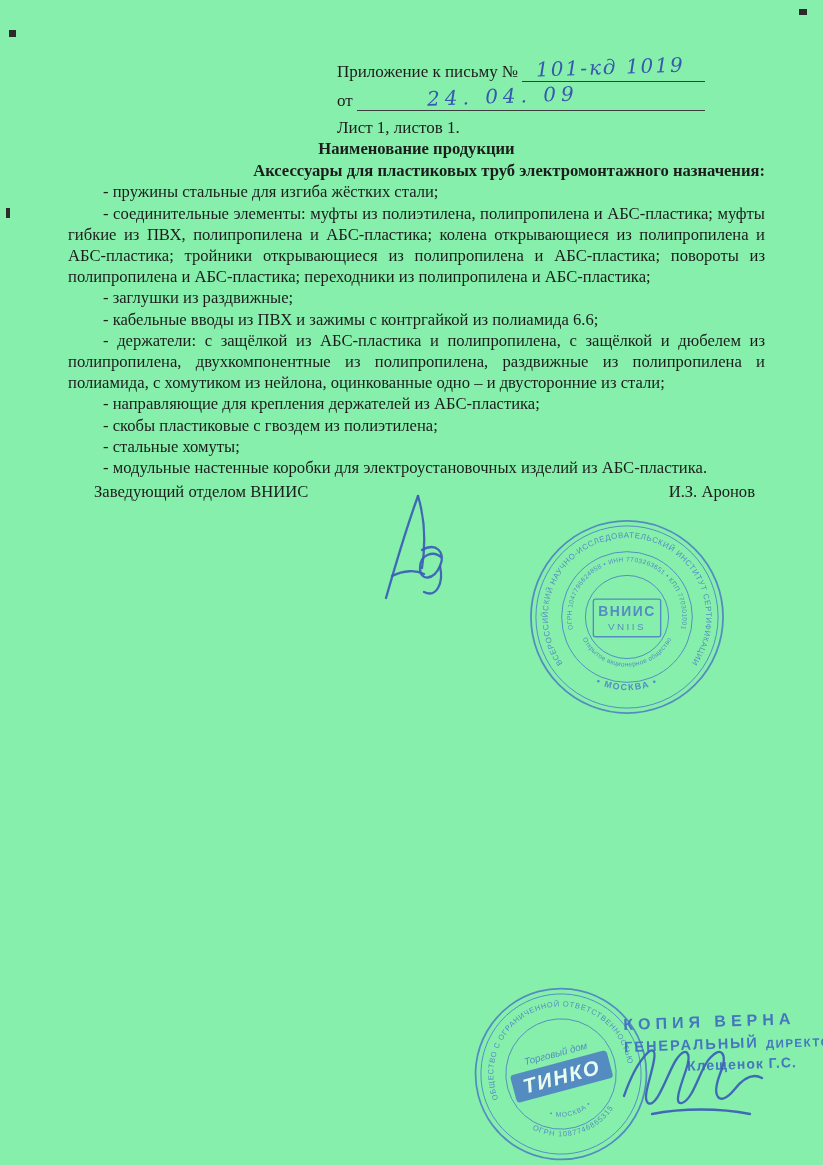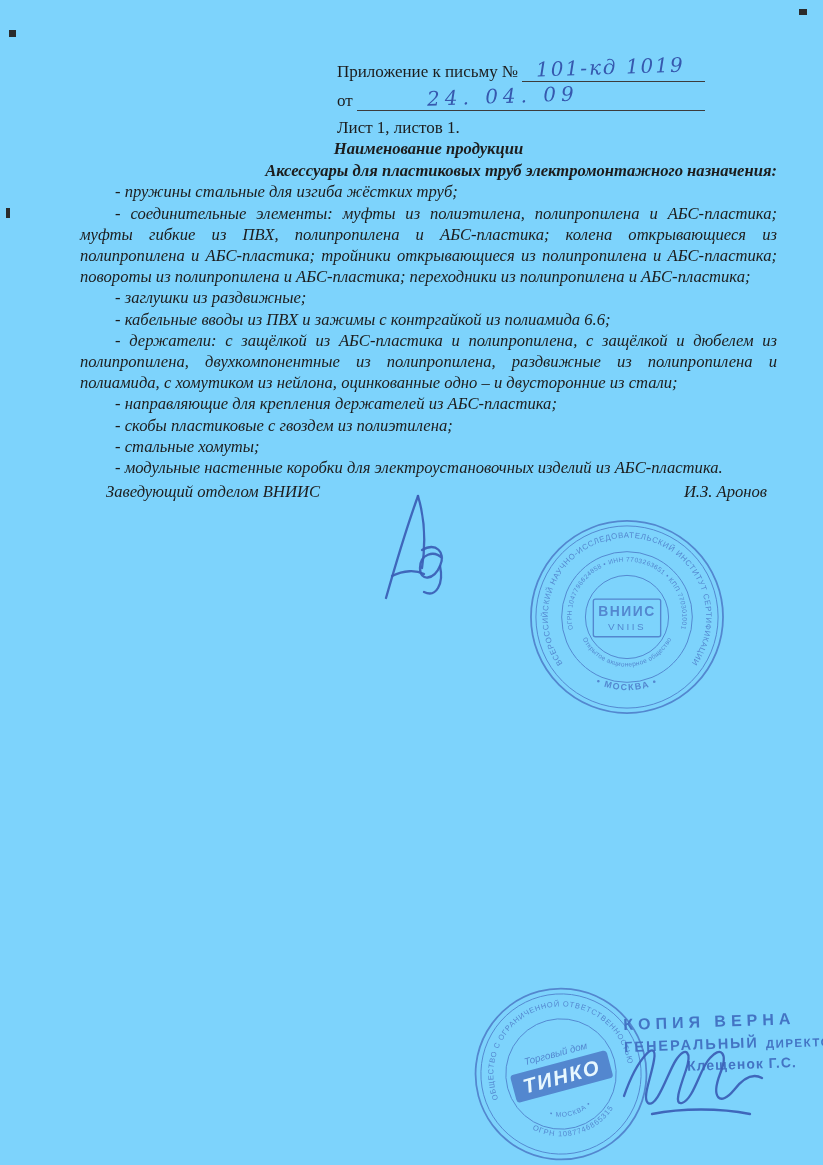--- a/index.html
+++ b/index.html
@@ -1,21 +1,21 @@
 <!DOCTYPE html>
 <html><head>
 <meta charset="utf-8">
 <style>
   * { margin:0; padding:0; box-sizing:border-box; }
   html,body { background:#9a9a9a; }
   .page {
     position:relative;
     width:823px; height:1165px;
     margin:0 auto;
-    background:#7dd3fc;
+    background:#86efac;
     font-family:"Liberation Serif", serif;
     color:#1c1c1c;
     overflow:hidden;
     box-shadow:0 0 6px rgba(0,0,0,.4);
   }
   
   .artifact { position:absolute; background:#2b2b2b; }
   .a1 { left:9px;  top:30px;  width:7px; height:7px; }
   .a2 { left:799px; top:9px;  width:8px; height:6px; }
   .a3 { left:6px;  top:208px; width:4px; height:10px; }
@@ -29,22 +29,22 @@
     position:absolute; left:14px; bottom:1px;
     font-family:"DejaVu Serif", serif; font-style:italic;
     color:#3658ae; font-size:20px; letter-spacing:2px;
     transform:rotate(-2deg); white-space:nowrap;
   }
   .hand.date { left:70px; letter-spacing:5px; }
   .sheet-info { line-height:1.2; }
 
   
   .docbody {
-    position:absolute; left:80px; top:138px; width:697px;
-    font-size:16.6px; line-height:21.2px; text-align:justify;font-style:italic;
+    position:absolute; left:68px; top:138px; width:697px;
+    font-size:16.6px; line-height:21.2px; text-align:justify;
   }
   .doc-title { text-align:center; font-weight:bold; margin-bottom:1px; }
   .doc-subtitle { font-weight:bold; text-indent:35px; text-align:right; }
   .item { text-indent:35px; }
   .sig-row { display:flex; justify-content:space-between; margin-top:3px; text-indent:0;gap:34px; }
   .sig-role { padding-left:26px; }
   .sig-name { padding-right:10px; }
 
   
   .stamp { position:absolute; opacity:.82; }
@@ -86,21 +86,21 @@
       <span class="hdr-blank">
         <span class="hand date">24. 04. 09</span>
       </span>
     </div>
     <div class="sheet-info">Лист 1, листов 1.</div>
   </div>
 
   <div class="docbody">
     <p class="doc-title">Наименование продукции</p>
     <p class="doc-subtitle">Аксессуары для пластиковых труб электромонтажного назначения:</p>
-    <p class="item">- пружины стальные для изгиба жёстких труб;</p>
+    <p class="item">- пружины стальные для изгиба жёстких стали;</p>
     <p class="item">- соединительные элементы: муфты из полиэтилена, полипропилена и АБС-пластика; муфты гибкие из ПВХ, полипропилена и АБС-пластика; колена открывающиеся из полипропилена и АБС-пластика; тройники открывающиеся из полипропилена и АБС-пластика; повороты из полипропилена и АБС-пластика; переходники из полипропилена и АБС-пластика;</p>
     <p class="item">- заглушки из раздвижные;</p>
     <p class="item">- кабельные вводы из ПВХ и зажимы с контргайкой из полиамида 6.6;</p>
     <p class="item">- держатели: с защёлкой из АБС-пластика и полипропилена, с защёлкой и дюбелем из полипропилена, двухкомпонентные из полипропилена, раздвижные из полипропилена и полиамида, с хомутиком из нейлона, оцинкованные одно – и двусторонние из стали;</p>
     <p class="item">- направляющие для крепления держателей из АБС-пластика;</p>
     <p class="item">- скобы пластиковые с гвоздем из полиэтилена;</p>
     <p class="item">- стальные хомуты;</p>
     <p class="item">- модульные настенные коробки для электроустановочных изделий из АБС-пластика.</p>
     <div class="sig-row">
       <span class="sig-role">Заведующий отделом ВНИИС</span>

